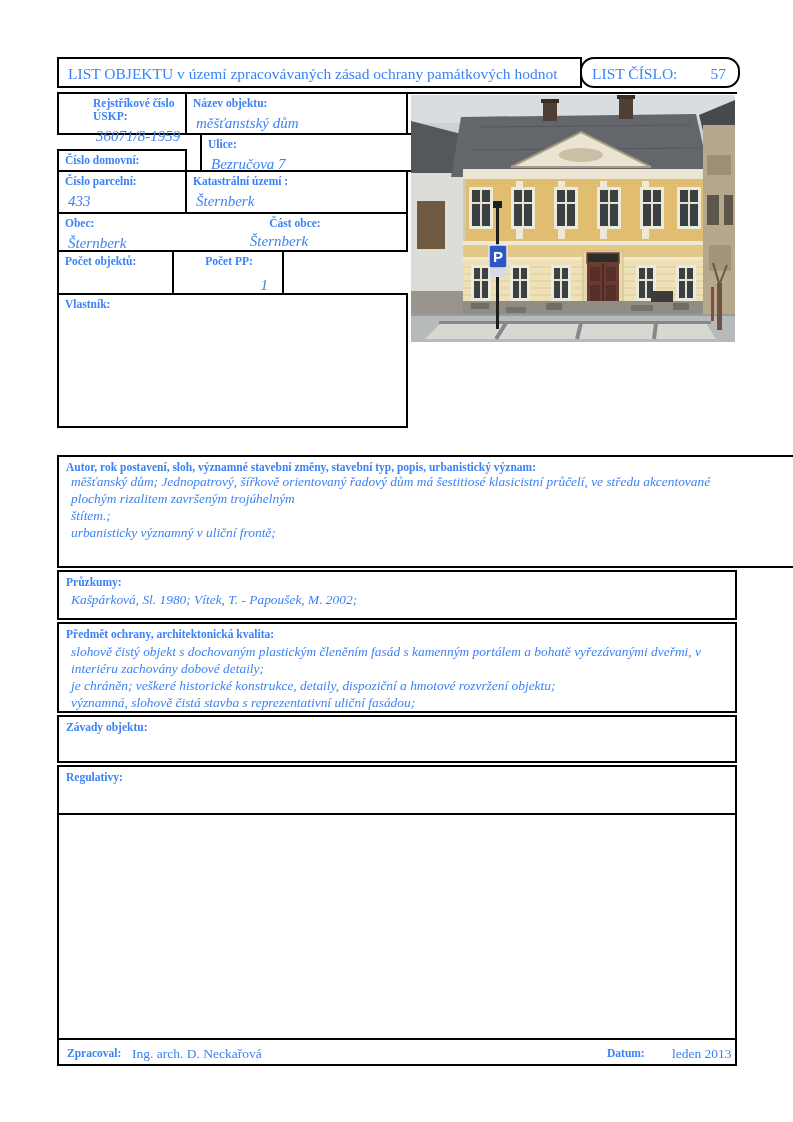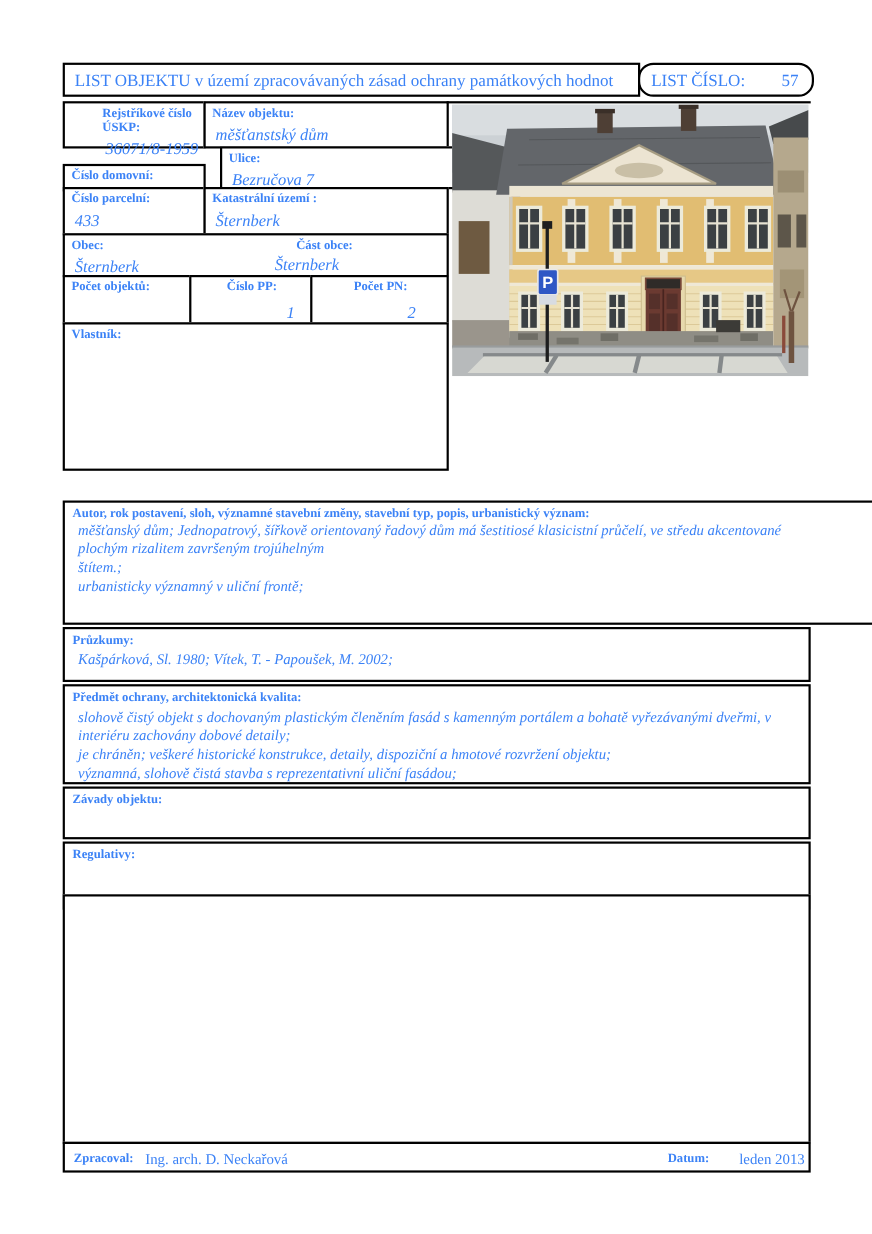--- a/index.html
+++ b/index.html
@@ -64,26 +64,22 @@
     <div class="cv">Šternberk</div>
     <div class="cl abs" style="left:150px;top:0;width:160px;text-align:center;">Část obce:</div>
     <div class="cv abs" style="left:140px;top:14px;width:160px;text-align:center;padding-left:0;">Šternberk</div>
   </div>
 
   <div class="box" style="left:57px;top:250px;width:117px;height:45px;">
     <div class="cl">Počet objektů:</div>
     <div class="cv"></div>
   </div>
   <div class="box" style="left:172px;top:250px;width:112px;height:45px;">
-    <div class="cl" style="text-align:center;">Číslo PP:</div>
+    <div class="cl" style="text-align:center;">Počet PP:</div>
     <div class="cv right" style="margin-top:4px;">1</div>
-  </div>
-  <div class="box" style="left:282px;top:250px;width:126px;height:45px;">
-    <div class="cl" style="text-align:center;">Počet PN:</div>
-    <div class="cv right" style="margin-top:4px;padding-right:28px;">2</div>
   </div>
 
   <div class="box" style="left:57px;top:293px;width:351px;height:135px;">
     <div class="cl">Vlastník:</div>
     <div class="cv"></div>
   </div>
 
   <div class="line" style="left:406px;top:92px;width:331px;height:2px;"></div>
 
   <svg class="abs" style="left:411px;top:95px;" width="324" height="247" viewBox="0 0 324 247" role="img">

